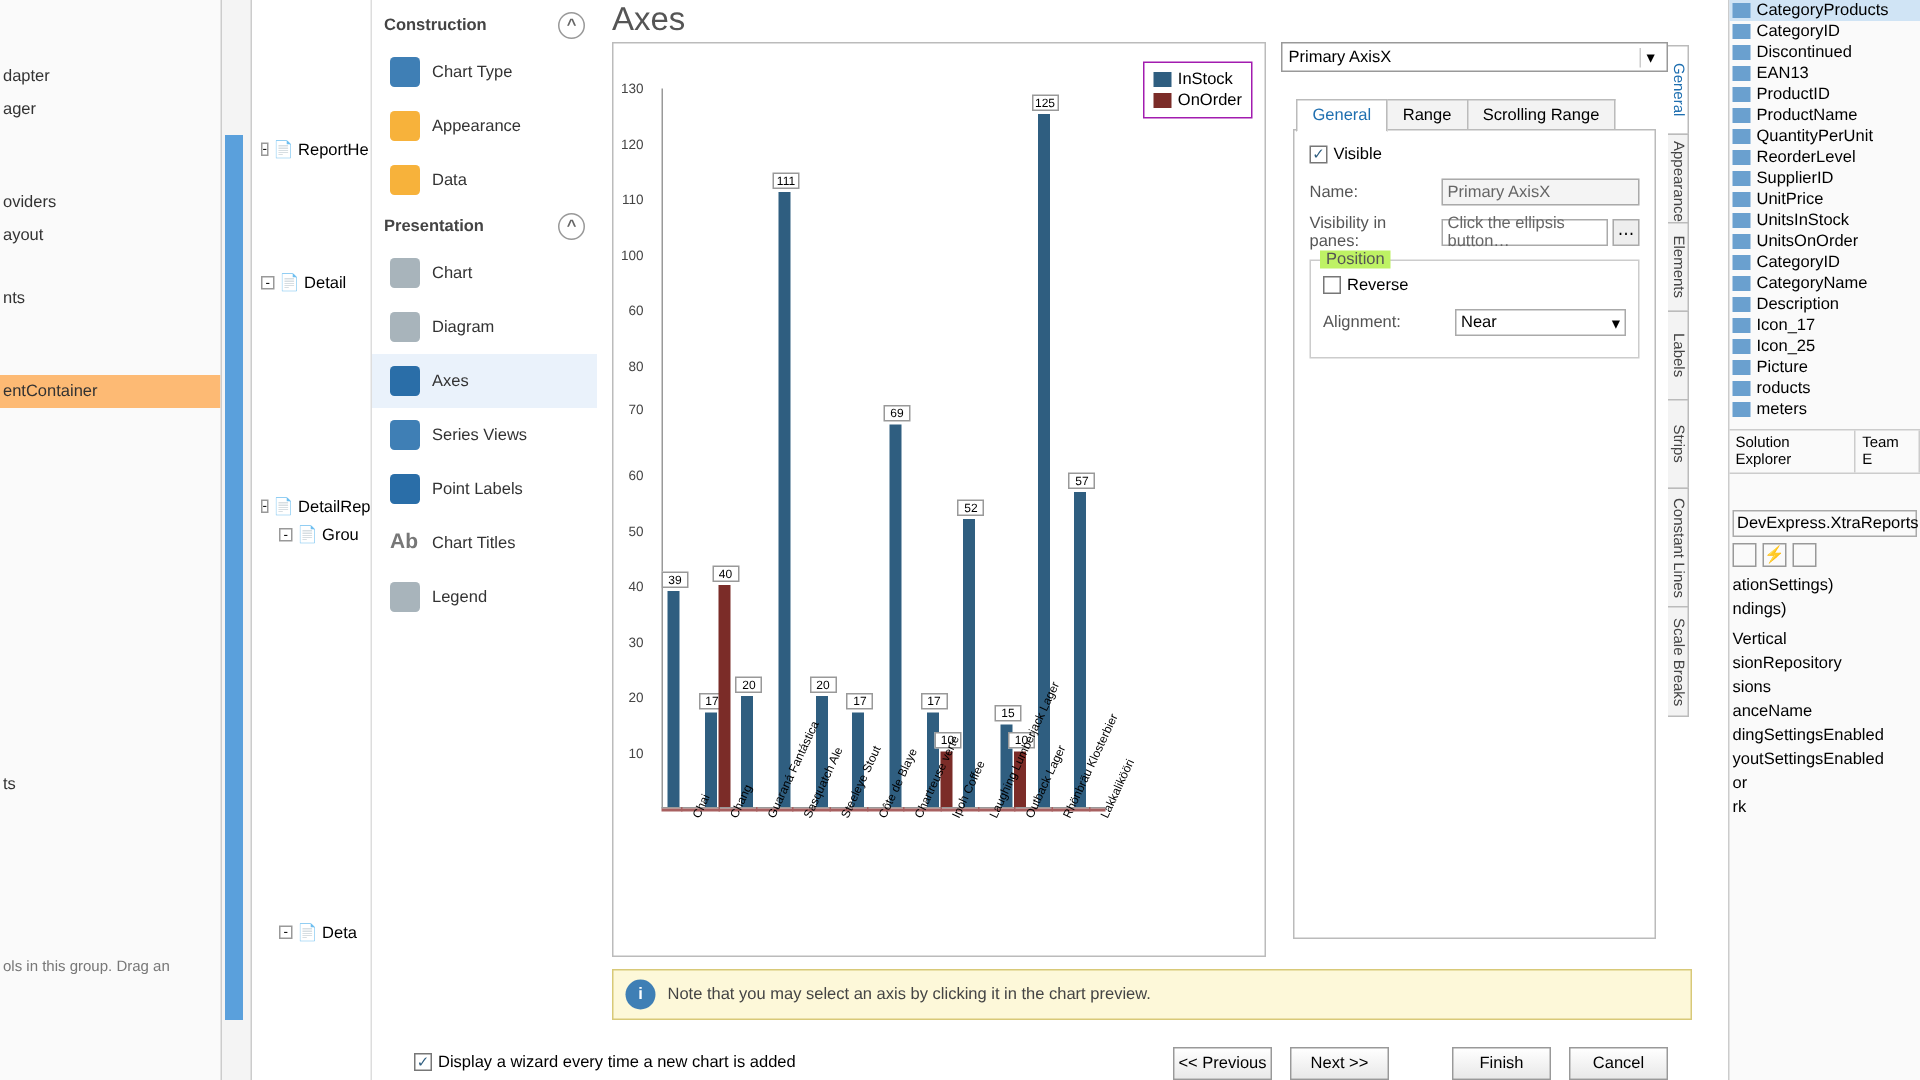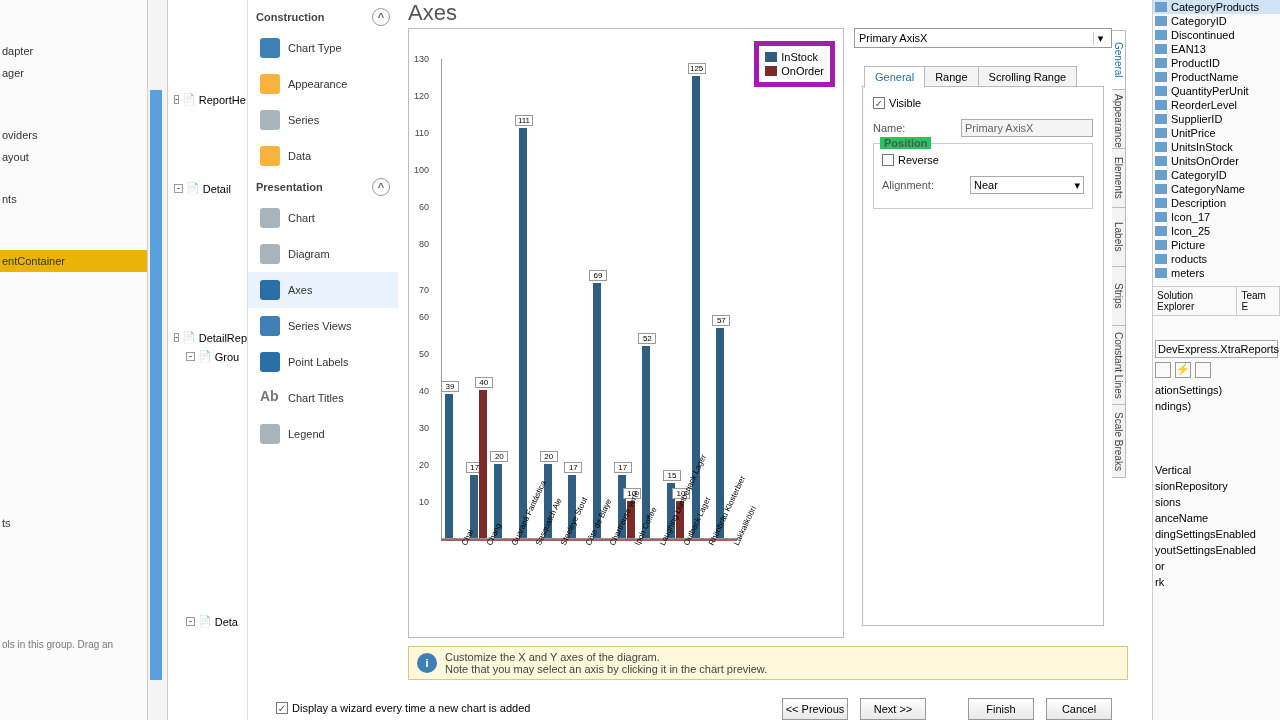--- a/index.html
+++ b/index.html
@@ -1,21 +1,21 @@
 <!DOCTYPE html>
 <html><head>
 <meta charset="utf-8">
 <style>
 * { box-sizing: border-box; margin: 0; padding: 0; font-family: Tahoma, sans-serif; font-size: 11px; }
 body { width: 1280px; height: 720px; background: #fff; overflow: hidden; position: relative; }
 
 
 .leftcol { position: absolute; left: 0; top: 0; width: 148px; height: 720px; background: #fafafa; border-right: 1px solid #ccc; padding-top: 40px; overflow: hidden; }
 .leftcol div { padding: 5px 2px; white-space: nowrap; color: #333; }
-.leftcontainer { background: #eab308; }
+.leftcontainer { background: #fdba74; }
 
 
 .ruler { position: absolute; left: 148px; top: 0; width: 20px; height: 720px; background: #f4f4f4; border-right: 1px solid #ccc; }
 .rulerblue { position: absolute; left: 150px; top: 90px; width: 12px; height: 590px; background: #5aa0dc; }
 
 
 .designtree { position: absolute; left: 172px; top: 0; width: 76px; height: 720px; background: #fff; border-right: 1px solid #ddd; padding-top: 90px; }
 .designtree .node { display: flex; align-items: center; gap: 3px; padding: 3px 2px; white-space: nowrap; }
 .designtree .collapse { width: 9px; height: 9px; border: 1px solid #999; text-align: center; line-height: 7px; font-size: 9px; }
 
@@ -29,21 +29,21 @@
 .sideitem.active { background: #eaf2fb; }
 .sideitem .ic { width: 20px; height: 20px; background: #3f7fb5; border-radius: 3px; }
 .sideitem .ic.yellow { background: #f7b23b; }
 .sideitem .ic.gray { background: #a8b4bb; }
 .sideitem .ic.blue2 { background: #2a6ea8; }
 .sideitem .ic.green { background: #7aa644; }
 .sideitem .ic.text { background: none; color: #777; font-weight: bold; font-size: 14px; }
 
 
 .chartbox { position: absolute; left: 160px; top: 28px; width: 436px; height: 610px; border: 1px solid #bbb; background: #fff; }
-.legendbox { position: absolute; right: 8px; top: 12px; border: 5px solid #a21caf; padding: 4px 6px; text-align: center; }
+.legendbox { position: absolute; right: 8px; top: 12px; border: 1px solid #a21caf; padding: 4px 6px; text-align: center; }
 .legline { display: flex; align-items: center; gap: 4px; font-size: 10px; padding: 1px 0; }
 .sw { width: 12px; height: 10px; }
 .sw.blue { background: #2f5e80; }
 .sw.red { background: #7b2c28; }
 .plot { position: absolute; left: 22px; top: 30px; width: 306px; height: 480px; }
 .yaxis { position: absolute; left: -22px; top: 0; width: 22px; height: 100%; }
 .ytick { position: absolute; right: 2px; font-size: 9px; color: #444; transform: translateY(-50%); }
 .bars { position: absolute; left: 10px; bottom: 0; width: 296px; height: 100%; border-left: 1px solid #999; border-bottom: 1px solid #999; }
 .xbase { position: absolute; left: 10px; bottom: -2px; width: 296px; height: 2px; background: #a86060; }
 .barcol { position: absolute; bottom: 0; width: 20px; }
@@ -59,21 +59,21 @@
 .props { position: absolute; left: 606px; top: 28px; width: 280px; height: 610px; }
 .combo { position: absolute; left: 0; top: 0; width: 258px; border: 1px solid #999; height: 20px; display: flex; align-items: center; padding: 0 4px; justify-content: space-between; background: #fff; }
 .comboarrow { width: 14px; text-align: center; border-left: 1px solid #ccc; }
 .tabs { position: absolute; left: 10px; top: 38px; display: flex; }
 .tab { padding: 4px 10px; border: 1px solid #bbb; border-bottom: none; background: #f3f3f3; margin-right: -1px; cursor: pointer; }
 .tab.active { background: #fff; color: #1f6fb0; border-bottom: 1px solid #fff; position: relative; z-index: 2; }
 .tabframe { position: absolute; left: 8px; top: 58px; width: 242px; height: 540px; border: 1px solid #bbb; background: #fff; padding: 10px; }
 .chk { display: flex; align-items: center; gap: 4px; margin-bottom: 10px; }
 .chk .box { width: 12px; height: 12px; border: 1px solid #777; display: flex; align-items: center; justify-content: center; font-size: 10px; color: #2f5e80; }
 .fieldset { border: 1px solid #ccc; padding: 10px 8px 8px; position: relative; margin-top: 6px; }
-.fieldset .legend { position: absolute; top: -7px; left: 6px; background: #22c55e; padding: 0 4px; color: #555; font-weight: bold; }
+.fieldset .legend { position: absolute; top: -7px; left: 6px; background: #bef264; padding: 0 4px; color: #555; }
 .row { display: flex; align-items: center; margin: 6px 0; gap: 4px; }
 .row label { width: 84px; color: #555; }
 .inpt { flex: 1; height: 18px; border: 1px solid #aaa; padding: 0 3px; display: flex; align-items: center; background: #fff; color: #666; }
 .inpt.dis { background: #f4f4f4; }
 .ellips { width: 18px; height: 18px; border: 1px solid #aaa; margin-left: -1px; display: flex; align-items: center; justify-content: center; background: #eee; }
 .select { flex: 1; height: 18px; border: 1px solid #aaa; display: flex; align-items: center; justify-content: space-between; padding: 0 3px; background: #fff; }
 
 
 .vtabs { position: absolute; left: 864px; top: 30px; width: 18px; }
 .vtab { writing-mode: vertical-rl; height: 60px; border: 1px solid #bbb; border-left: none; background: #f3f3f3; margin-bottom: -1px; text-align: center; padding: 4px 1px; cursor: pointer; font-size: 10px; color: #444; }
@@ -161,24 +161,20 @@
     </div>
     <div class="sideitem">
         <span class="ic"></span>
         <span>Chart Type</span>
       </div>
     <div class="sideitem">
         <span class="ic yellow"></span>
         <span>Appearance</span>
       </div>
     <div class="sideitem">
-        <span class="ic gray"></span>
-        <span>Series</span>
-      </div>
-    <div class="sideitem">
         <span class="ic yellow"></span>
         <span>Data</span>
       </div>
 
     <div class="section">
       <span>Presentation</span>
         <span class="circ">^</span>
     </div>
     <div class="sideitem">
         <span class="ic gray"></span>
@@ -222,21 +218,21 @@
         </div>
     </div>
     <div class="plot">
       <div class="yaxis" id="yaxis">
           <div class="ytick" style="top: 443.077px;">10</div>
           <div class="ytick" style="top: 406.154px;">20</div>
           <div class="ytick" style="top: 369.231px;">30</div>
           <div class="ytick" style="top: 332.308px;">40</div>
           <div class="ytick" style="top: 295.385px;">50</div>
           <div class="ytick" style="top: 258.462px;">60</div>
-          <div class="ytick" style="top: 231px;">70</div>
+          <div class="ytick" style="top: 214px;">70</div>
           <div class="ytick" style="top: 184.615px;">80</div>
           <div class="ytick" style="top: 147.692px;">60</div>
           <div class="ytick" style="top: 110.769px;">100</div>
           <div class="ytick" style="top: 73.8462px;">110</div>
           <div class="ytick" style="top: 36.9231px;">120</div>
           <div class="ytick" style="top: 0px;">130</div>
         </div>
       <div class="bars" id="bars">
           <div class="barcol" style="left: 2px; width: 20.6667px;">
             <div class="bar b1" style="height: 144px;"></div>
@@ -335,20 +331,25 @@
     </div>
     <div class="tabframe">
       <div class="chk">
           <span class="box">✓</span>
           <span>Visible</span>
         </div>
       <div class="row">
           <label>Name:</label>
           <div class="inpt dis">Primary AxisX</div>
         </div>
+      <div class="row">
+          <label>Visibility in panes:</label>
+          <div class="inpt">Click the ellipsis button…</div>
+          <div class="ellips">⋯</div>
+        </div>
       <div class="fieldset">
         <span class="legend">Position</span>
         <div class="chk">
             <span class="box"></span>
             <span>Reverse</span>
           </div>
         <div class="row">
             <label>Alignment:</label>
           <div class="select">
               <span>Near</span>
@@ -365,21 +366,20 @@
     <div class="vtab">Elements</div>
     <div class="vtab">Labels</div>
     <div class="vtab">Strips</div>
     <div class="vtab" style="height:80px">Constant Lines</div>
     <div class="vtab" style="height:74px">Scale Breaks</div>
   </div>
 
   <div class="hint">
     <div class="icn">i</div>
     <div class="txt">
-        <div>Customize the X and Y axes of the diagram.</div>
         <div>Note that you may select an axis by clicking it in the chart preview.</div>
       </div>
   </div>
 </div>
 
 <div class="btmchk">
   <span class="box">✓</span>
     <span>Display a wizard every time a new chart is added</span>
 </div>
 <div class="buttons">
@@ -481,21 +481,21 @@
     <div style="border:1px solid #aaa;padding:2px;margin-bottom:4px;">DevExpress.XtraReports.UI.</div>
     <div style="display:flex;gap:4px;margin-bottom:4px;">
       <div style="width:16px;height:16px;border:1px solid #999"></div>
       <div style="width:16px;height:16px;border:1px solid #999;color:#d90;text-align:center;">⚡</div>
       <div style="width:16px;height:16px;border:1px solid #999"></div>
     </div>
     <div id="rprops">
         <div style="padding: 2px 0px; white-space: nowrap;">ationSettings)</div>
         <div style="padding: 2px 0px; white-space: nowrap;">ndings)</div>
         <div style="padding: 2px 0px; white-space: nowrap;"></div>
-        <div style="padding: 2px 0px; white-space: nowrap; margin-top: 44px;">Vertical</div>
+        <div style="padding: 2px 0px; white-space: nowrap;">Vertical</div>
         <div style="padding: 2px 0px; white-space: nowrap;">sionRepository</div>
         <div style="padding: 2px 0px; white-space: nowrap;">sions</div>
         <div style="padding: 2px 0px; white-space: nowrap;">anceName</div>
         <div style="padding: 2px 0px; white-space: nowrap;">dingSettingsEnabled</div>
         <div style="padding: 2px 0px; white-space: nowrap;">youtSettingsEnabled</div>
         <div style="padding: 2px 0px; white-space: nowrap;">or</div>
         <div style="padding: 2px 0px; white-space: nowrap;">rk</div>
       </div>
   </div>
 </div>

